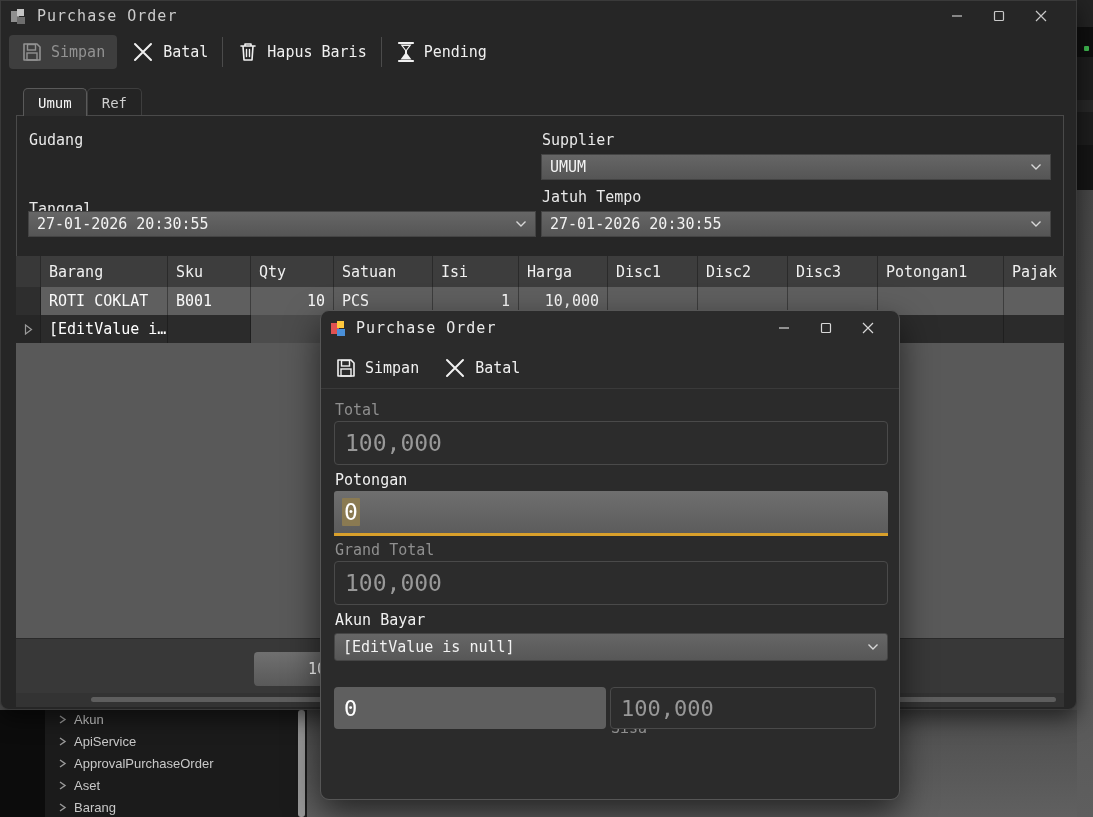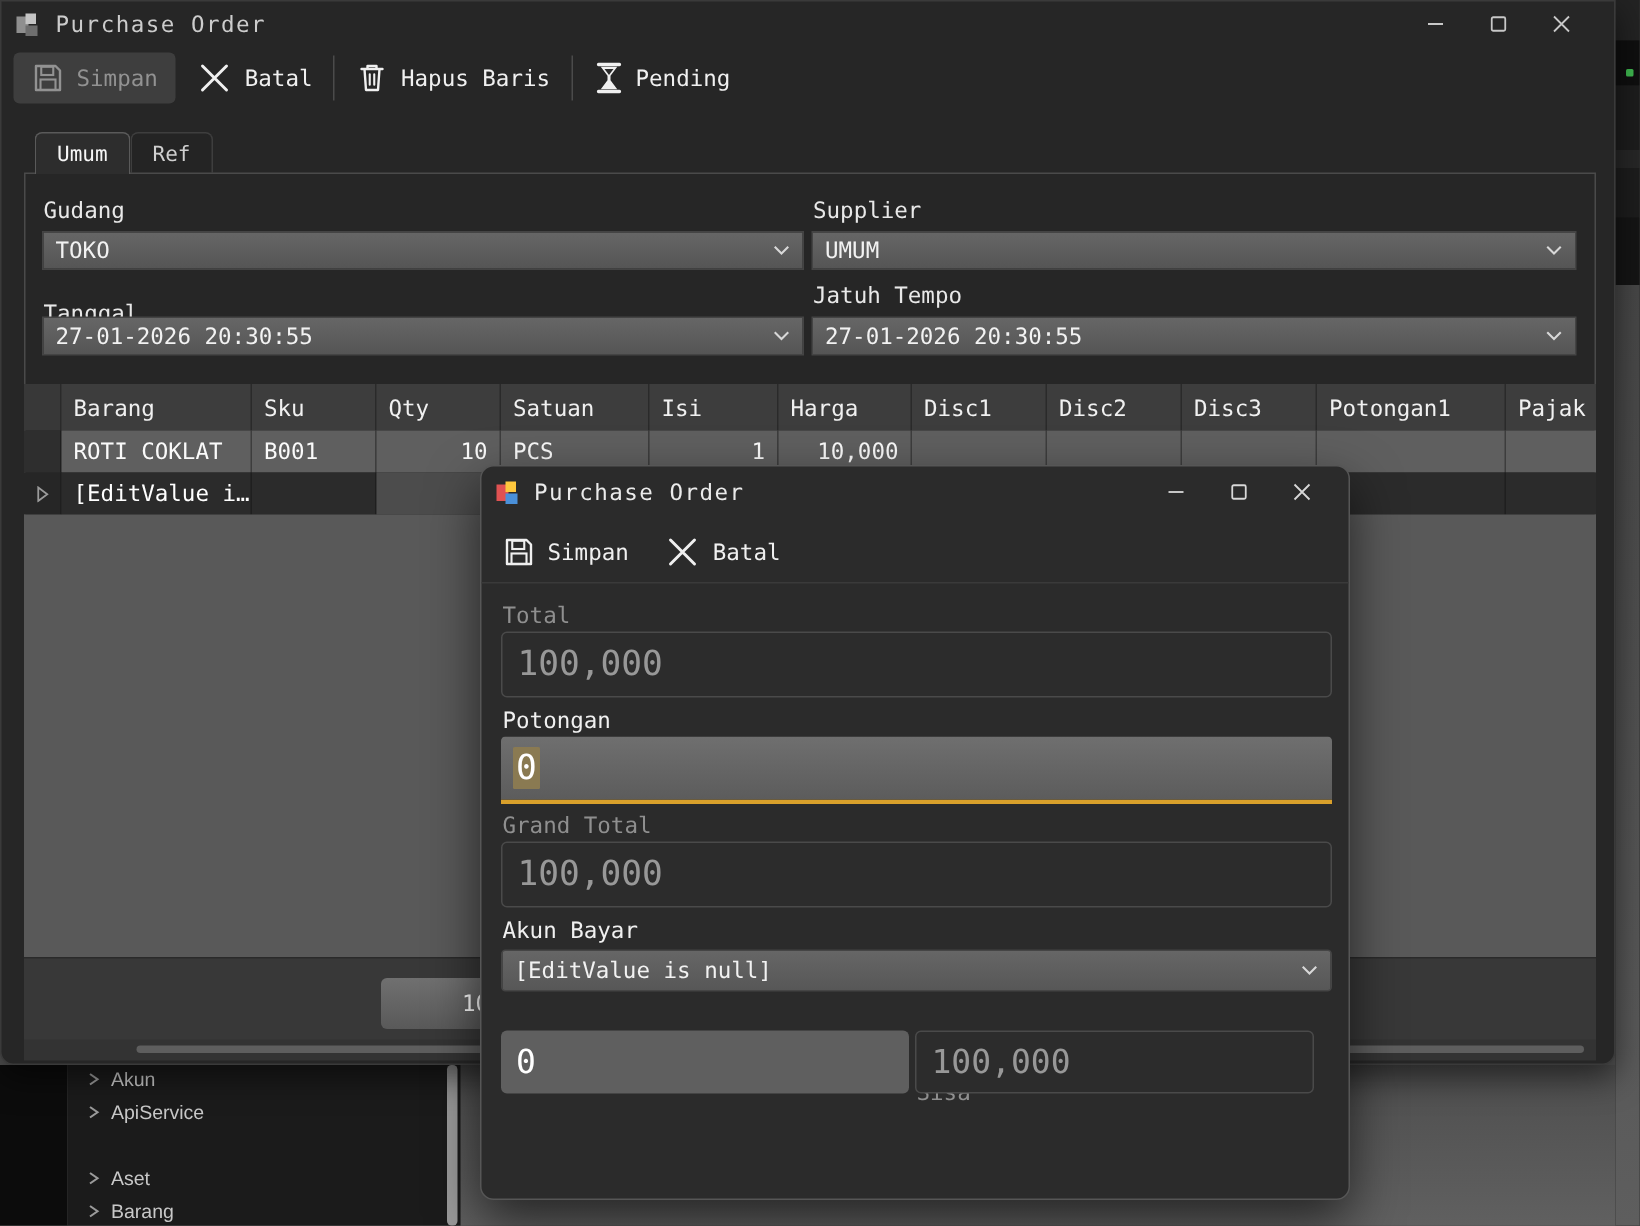--- a/index.html
+++ b/index.html
@@ -114,20 +114,26 @@
         <polyline points="2,1 7,4.5 2,8" fill="none" stroke="#9a9a9a" stroke-width="1.4"></polyline>
       </svg>
     <span>Akun</span>
   </div>
   <div class="tree-item" style="top:24px;">
     <svg class="tree-chev" viewBox="0 0 9 9">
         <polyline points="2,1 7,4.5 2,8" fill="none" stroke="#9a9a9a" stroke-width="1.4"></polyline>
       </svg>
     <span>ApiService</span>
   </div>
+  <div class="tree-item" style="top:46px;">
+    <svg class="tree-chev" viewBox="0 0 9 9">
+        <polyline points="2,1 7,4.5 2,8" fill="none" stroke="#9a9a9a" stroke-width="1.4"></polyline>
+      </svg>
+    <span>ApprovalPurchaseOrder</span>
+  </div>
   <div class="tree-item" style="top:68px;">
     <svg class="tree-chev" viewBox="0 0 9 9">
         <polyline points="2,1 7,4.5 2,8" fill="none" stroke="#9a9a9a" stroke-width="1.4"></polyline>
       </svg>
     <span>Aset</span>
   </div>
   <div class="tree-item" style="top:90px;">
     <svg class="tree-chev" viewBox="0 0 9 9">
         <polyline points="2,1 7,4.5 2,8" fill="none" stroke="#9a9a9a" stroke-width="1.4"></polyline>
       </svg>
@@ -217,26 +223,20 @@
       <span>Umum</span>
     </div>
     <div class="tab inactive mono">
       <span>Ref</span>
     </div>
   </div>
 
   <div class="content-panel"></div>
 
   <span class="field-label" style="left:28px; top:130px;">Gudang</span>
-  <div class="combo" style="left:27px; top:153px; width:508px;">
-    <span class="ctext">TOKO</span>
-    <svg width="12" height="8" viewBox="0 0 12 8">
-        <polyline points="1.5,1.5 6,6 10.5,1.5" fill="none" stroke="#d8d8d8" stroke-width="1.4"></polyline>
-      </svg>
-  </div>
   <span class="field-label" style="left:541px; top:130px;">Supplier</span>
   <div class="combo" style="left:540px; top:153px; width:510px;">
     <span class="ctext">UMUM</span>
     <svg width="12" height="8" viewBox="0 0 12 8">
         <polyline points="1.5,1.5 6,6 10.5,1.5" fill="none" stroke="#d8d8d8" stroke-width="1.4"></polyline>
       </svg>
   </div>
   <span class="field-label" style="left:28px; top:187px;margin-top:12px;">Tanggal</span>
   <div class="combo" style="left:27px; top:210px; width:508px;">
     <span class="ctext">27-01-2026 20:30:55</span>

